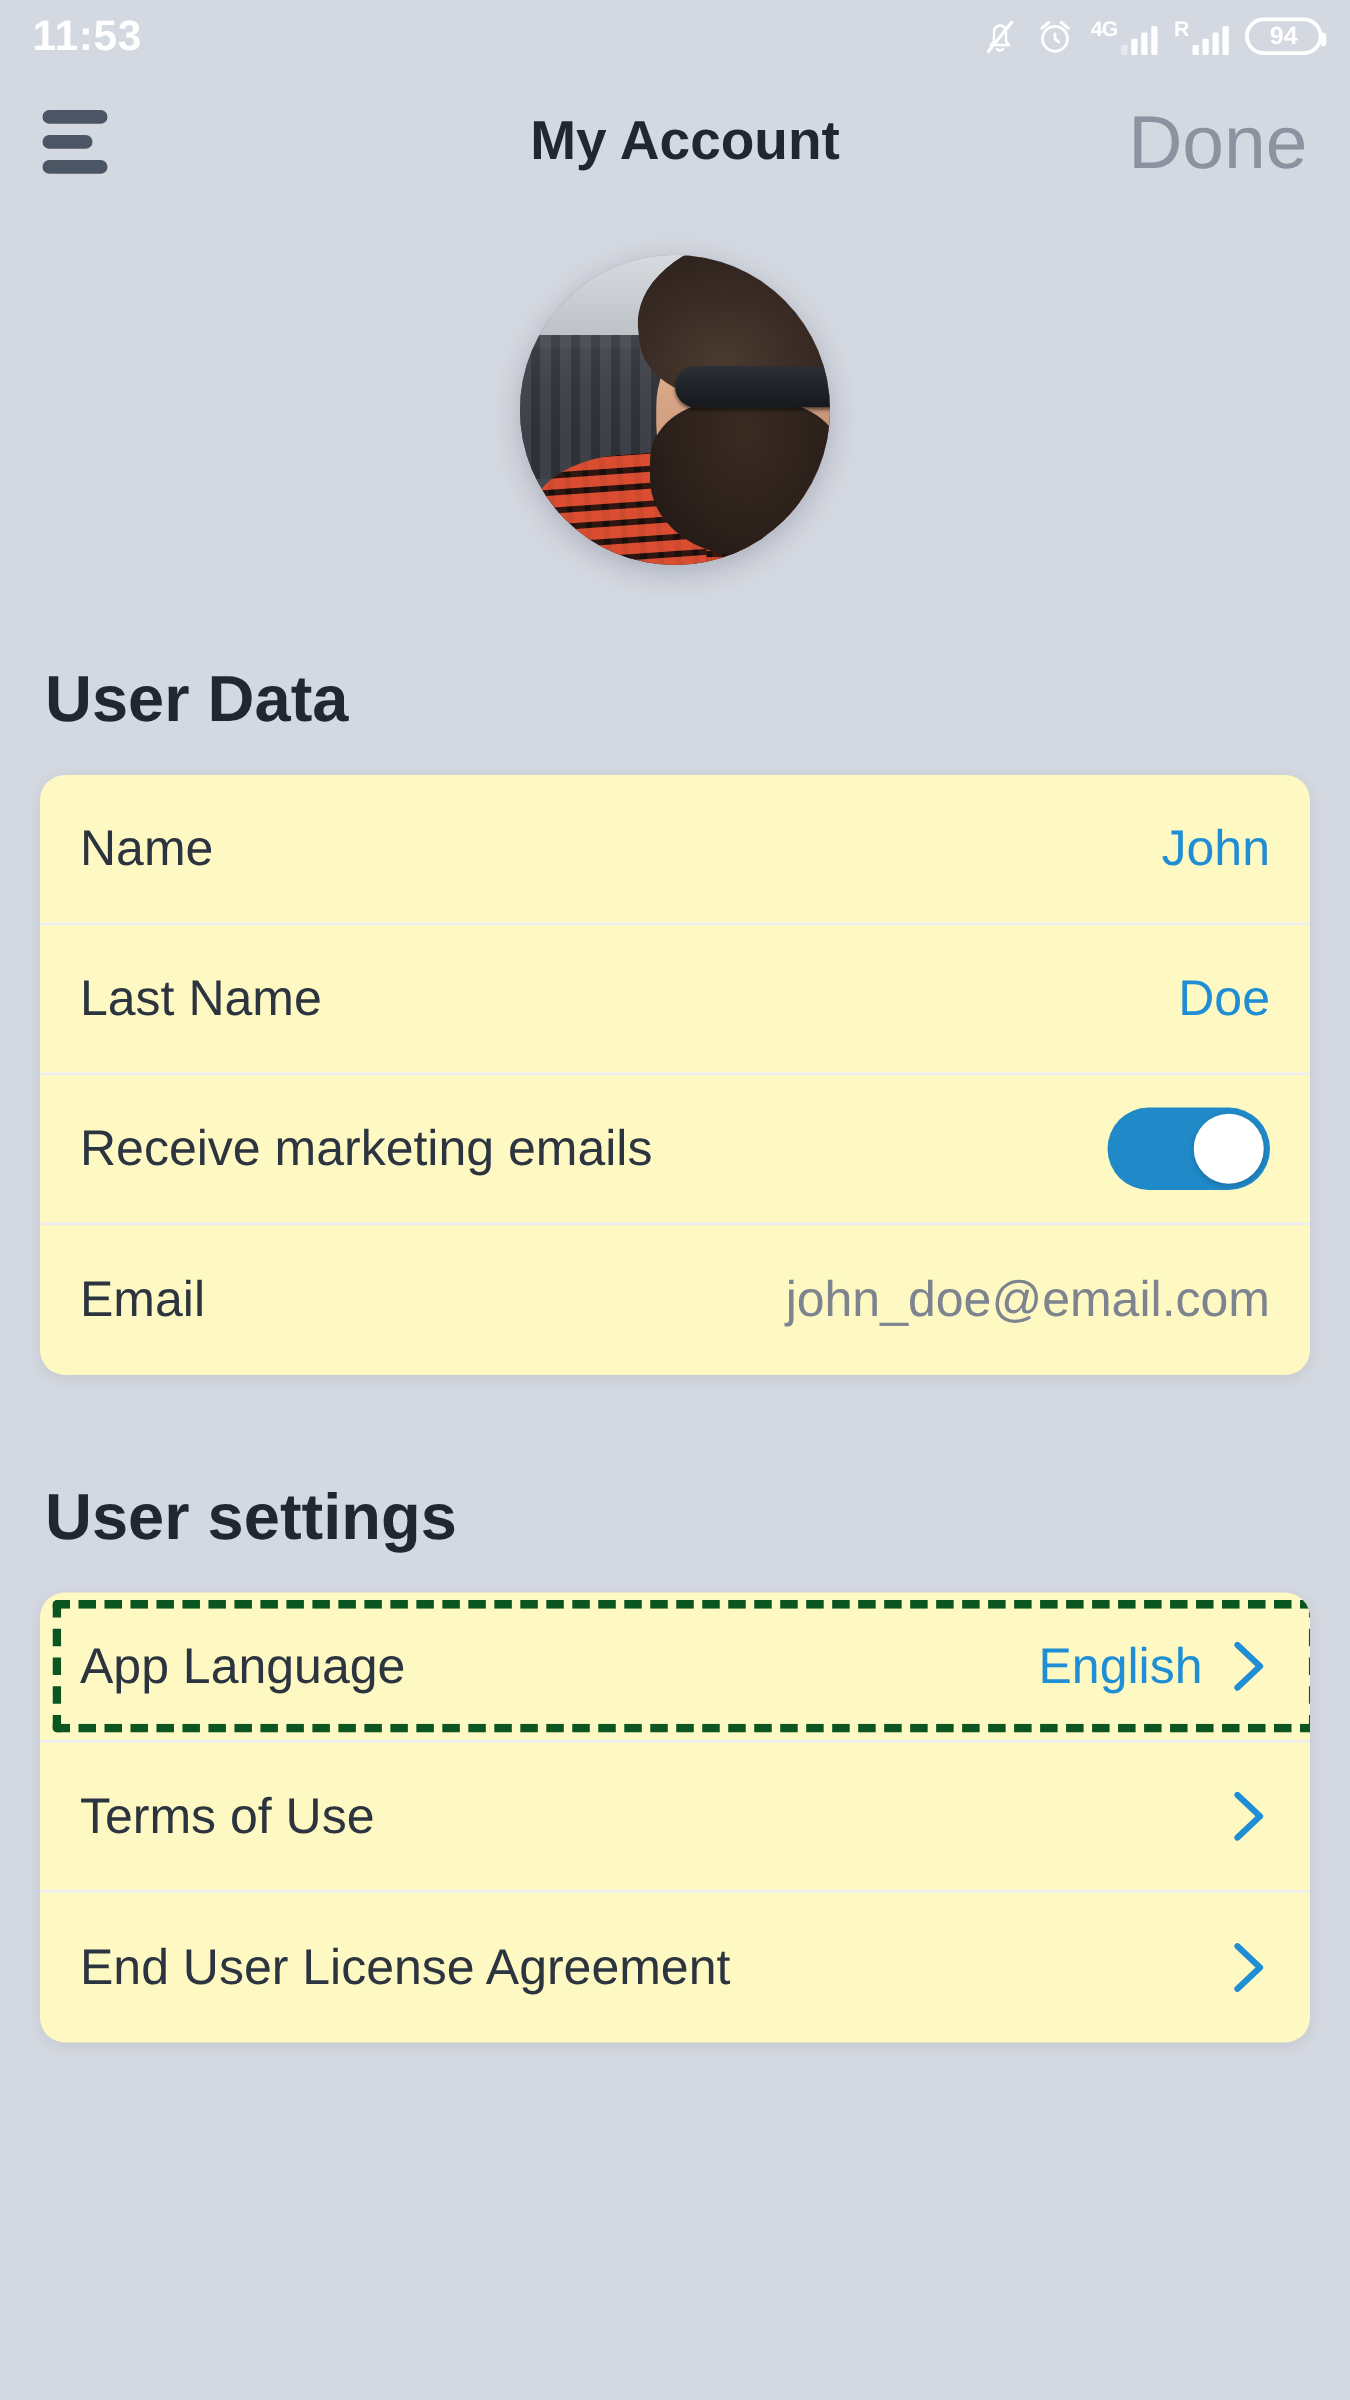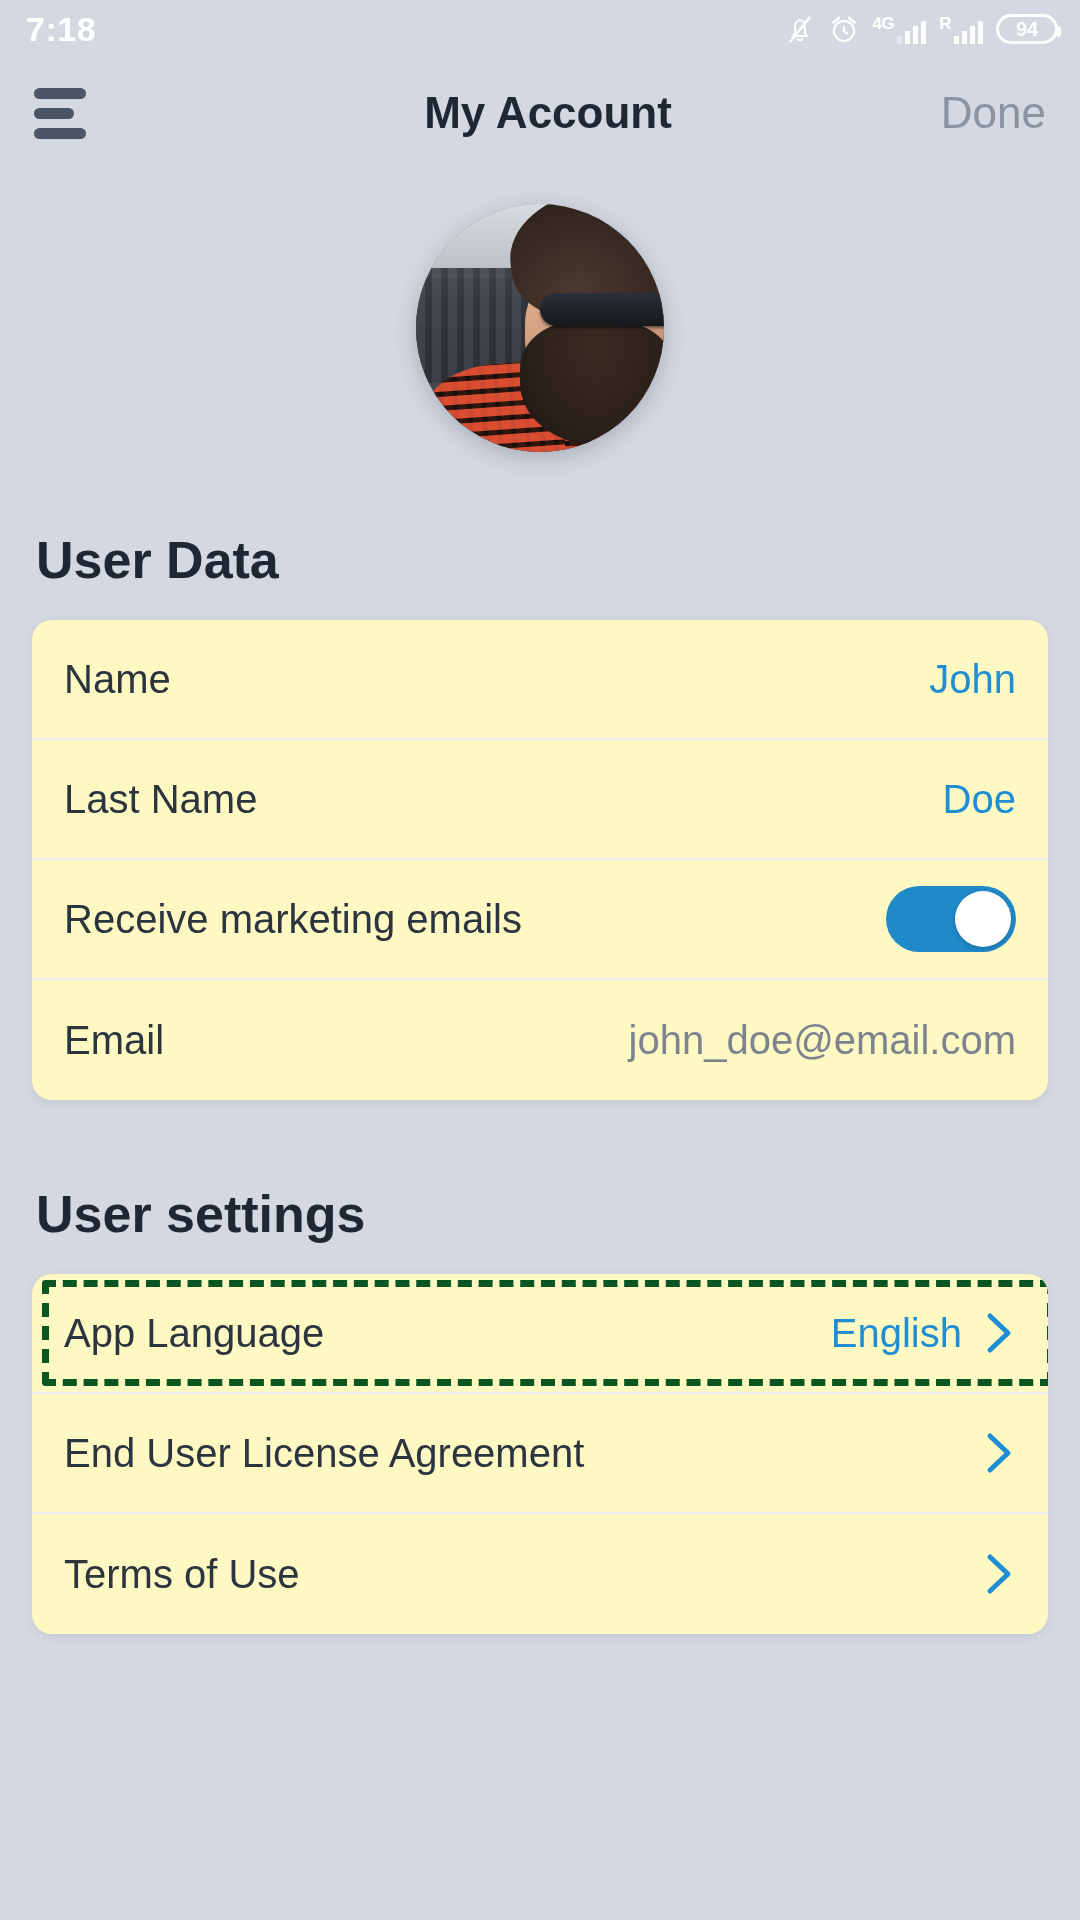--- a/index.html
+++ b/index.html
@@ -99,21 +99,21 @@
     position:absolute;
     left:16px; right:0;
     text-align:center;
     font-size:44px;
     font-weight:700;
     color:#1f2733;
     pointer-events:none;
   }
   #done-button {
     margin-left:auto;
-    font-size:44px;
+    font-size:60px;
     color:#8b93a1;
     z-index:2;
   }
 
   
   #avatar-wrap {
     display:flex;
     justify-content:center;
     margin-top:36px;
   }
@@ -269,21 +269,21 @@
     left:10px; right:-6px; top:6px; bottom:6px;
     border:7px dashed #0b5620;
     border-radius:4px;
     pointer-events:none;
   }
 </style>
 </head>
 <body>
 
 <div id="status-bar">
-  <div id="status-time">7:18</div>
+  <div id="status-time">11:53</div>
 
   <div id="status-icons">
 
     <span class="sicon">
       <svg width="30" height="32" viewBox="0 0 30 32">
         <path d="M8 23h14l-2.2-3.1V13c0-3.3-2.1-5.7-4.8-5.7S10.2 9.7 10.2 13v6.9L8 23z" fill="none" stroke="#ffffff" stroke-width="2"></path>
         <path d="M12.4 25.4a2.7 2.7 0 0 0 5.2 0" fill="none" stroke="#ffffff" stroke-width="2"></path>
         <line x1="5" y1="29" x2="25" y2="4" stroke="#ffffff" stroke-width="2.4"></line>
       </svg>
     </span>
@@ -384,30 +384,30 @@
     <div class="row-label">App Language</div>
     <div class="row-value">English</div>
     <span class="chev">
       <svg width="34" height="50" viewBox="0 0 34 50">
         <path d="M8 8 L26 25 L8 42" fill="none" stroke="#1f8ed4" stroke-width="5" stroke-linecap="round" stroke-linejoin="round"></path>
       </svg>
     </span>
   </div>
 
   <div class="row">
+    <div class="row-label">Terms of Use</div>
+    <span class="chev" style="margin-left:auto;">
+      <svg width="34" height="50" viewBox="0 0 34 50">
+        <path d="M8 8 L26 25 L8 42" fill="none" stroke="#1f8ed4" stroke-width="5" stroke-linecap="round" stroke-linejoin="round"></path>
+      </svg>
+    </span>
+  </div>
+
+  <div class="row">
     <div class="row-label">End User License Agreement</div>
     <span class="chev" style="margin-left:auto;">
       <svg width="34" height="50" viewBox="0 0 34 50">
         <path d="M8 8 L26 25 L8 42" fill="none" stroke="#1f8ed4" stroke-width="5" stroke-linecap="round" stroke-linejoin="round"></path>
       </svg>
     </span>
   </div>
 
-  <div class="row">
-    <div class="row-label">Terms of Use</div>
-    <span class="chev" style="margin-left:auto;">
-      <svg width="34" height="50" viewBox="0 0 34 50">
-        <path d="M8 8 L26 25 L8 42" fill="none" stroke="#1f8ed4" stroke-width="5" stroke-linecap="round" stroke-linejoin="round"></path>
-      </svg>
-    </span>
-  </div>
-
 </div>
 
 </body></html>

